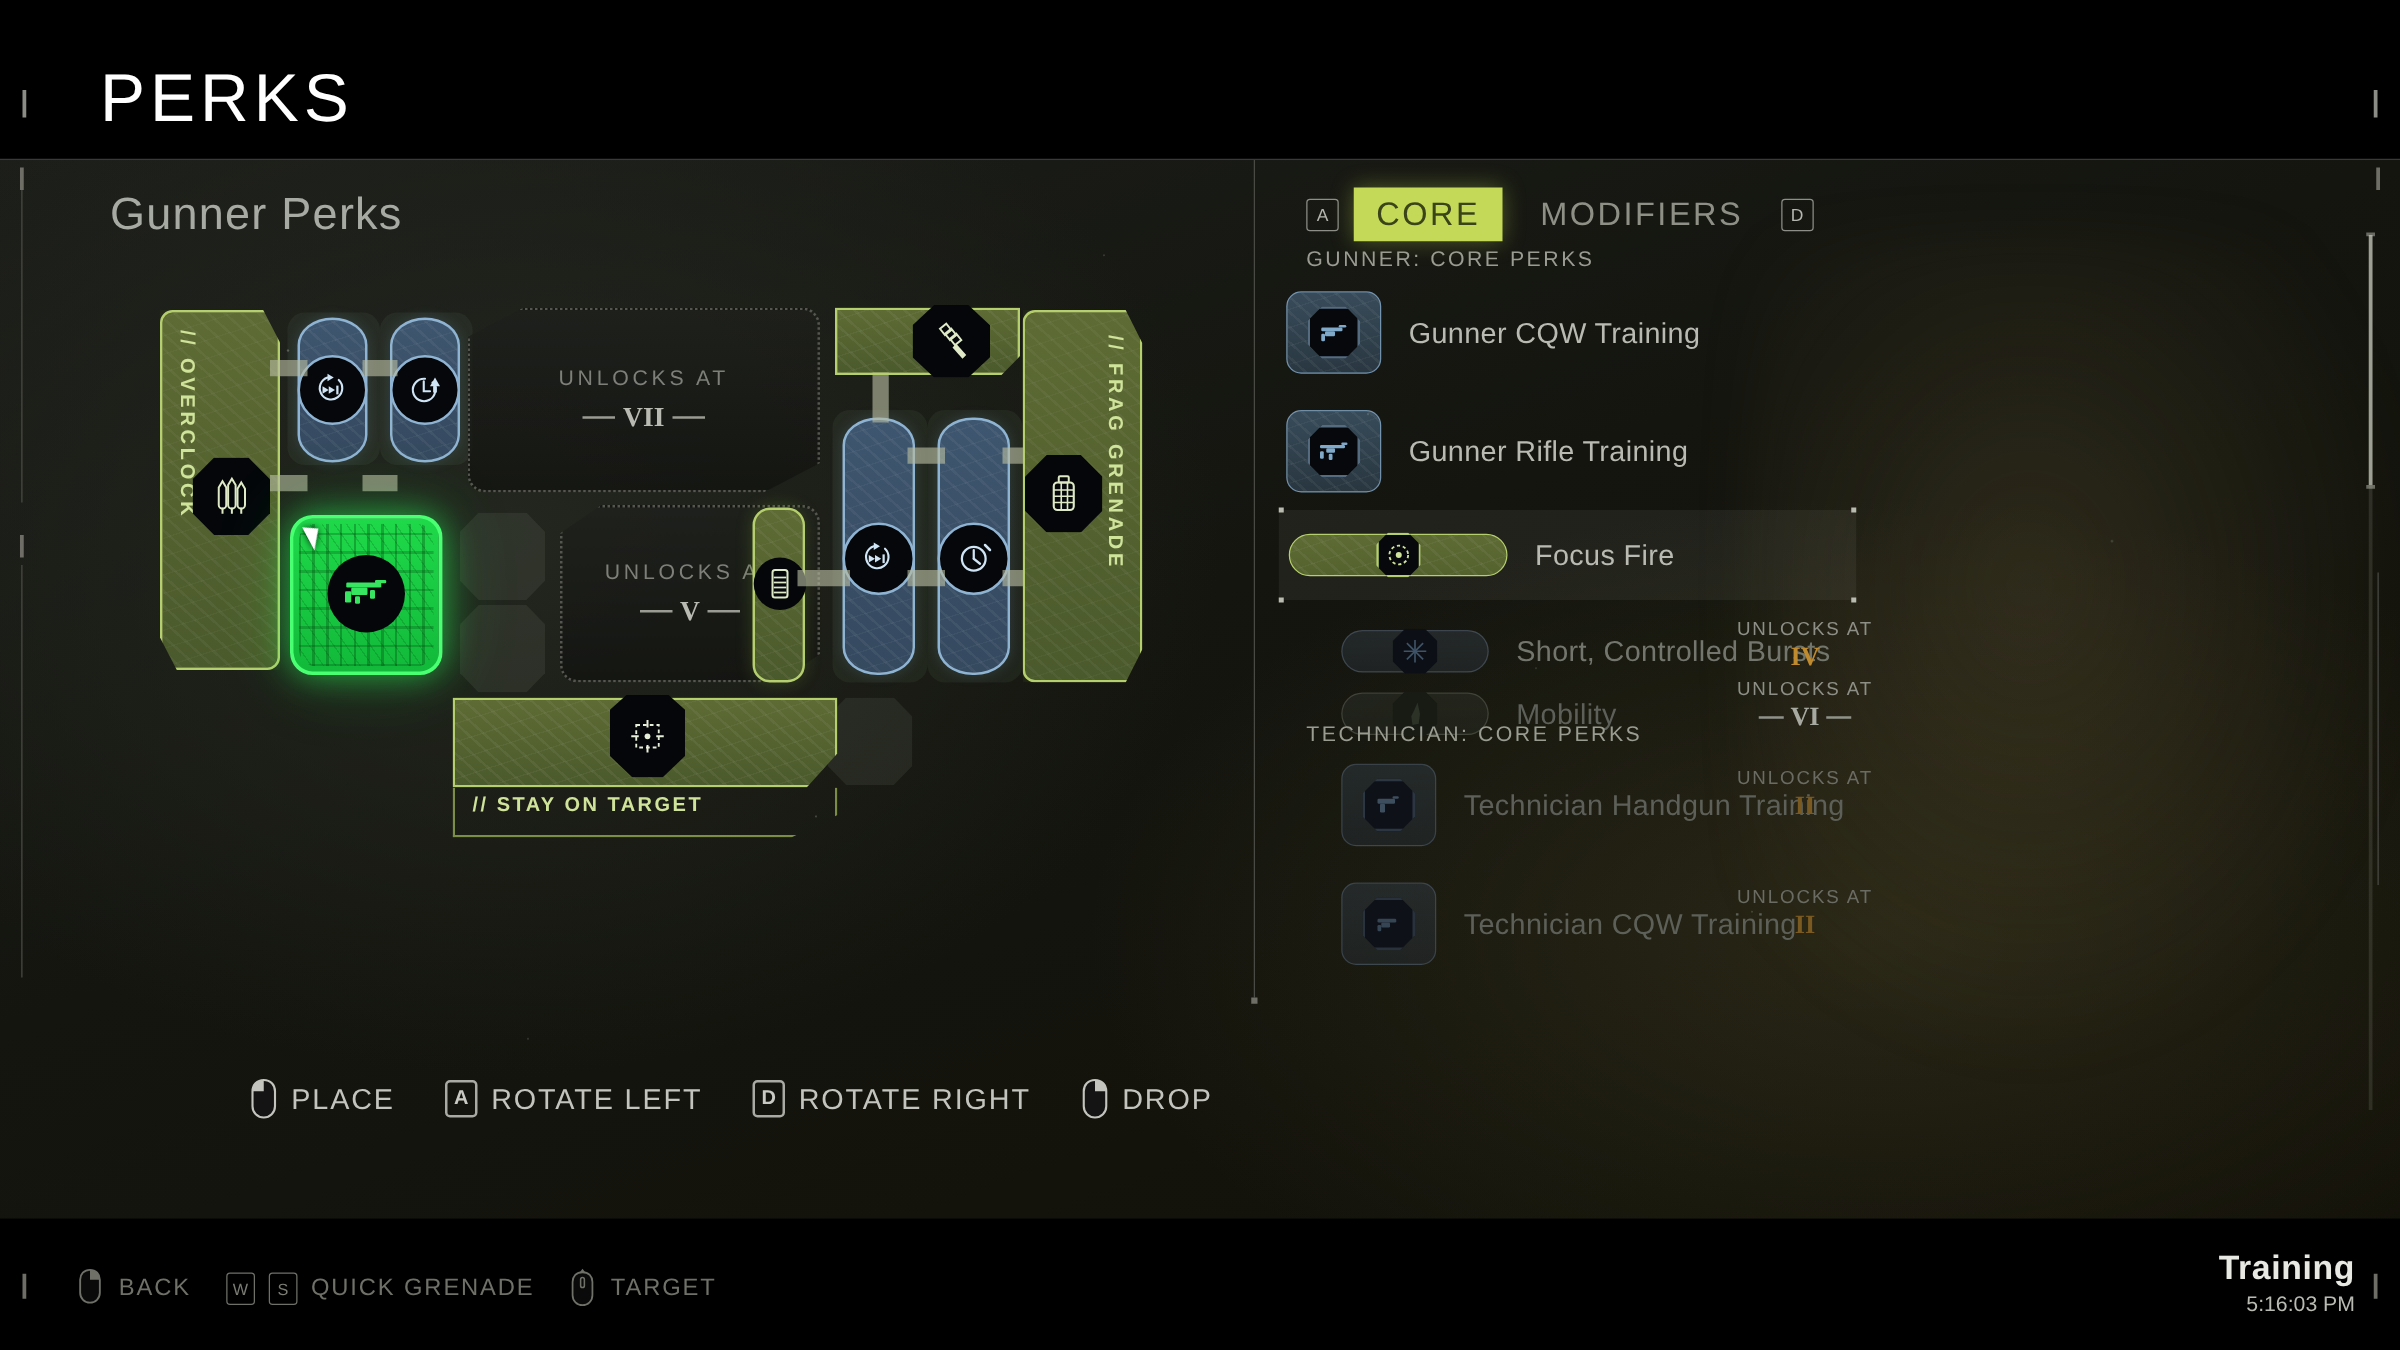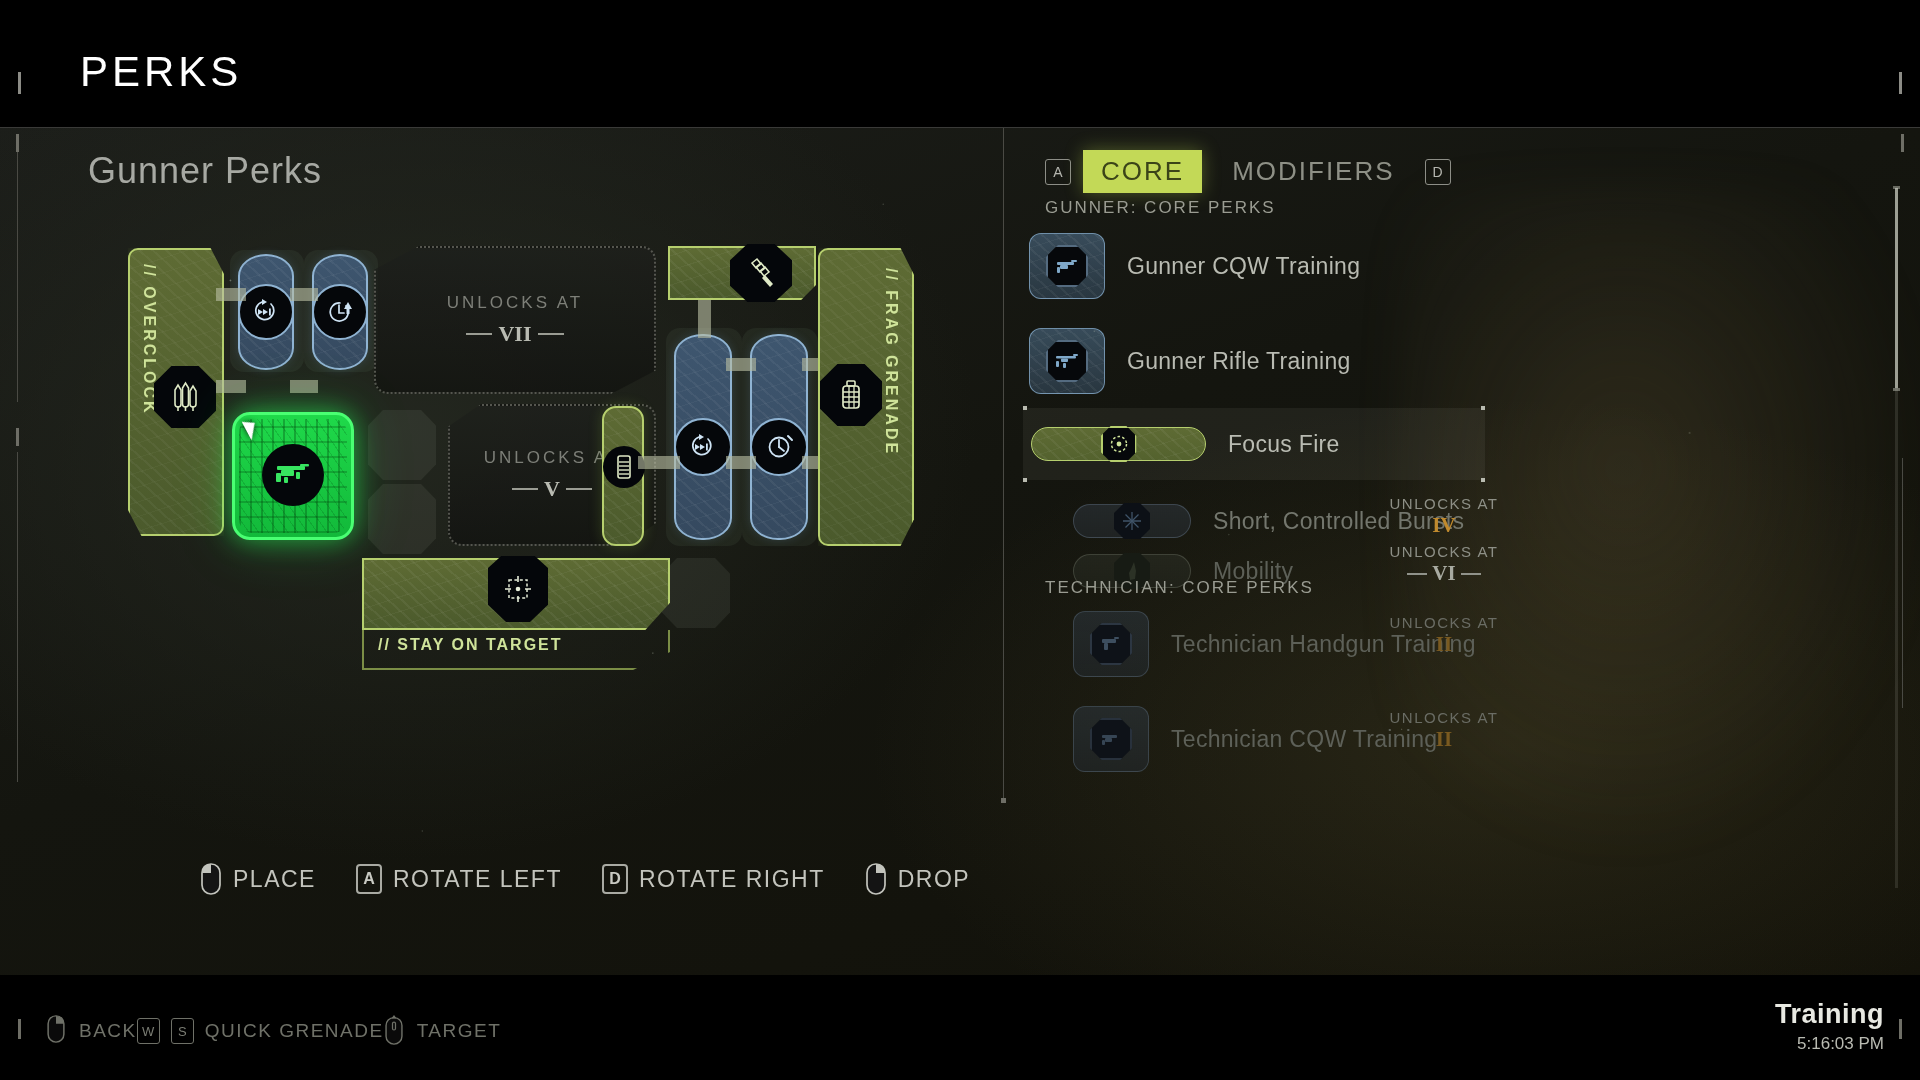--- a/index.html
+++ b/index.html
@@ -14,21 +14,21 @@
   #titlebar {
     position:absolute; left:0; top:0; width:1920px; height:128px;
     background:#000; border-bottom:1px solid #3a3a38;
   }
   #title-tick {
     position:absolute; left:18px; top:72px; width:3px; height:22px;
     background:#8c8c86;
   }
   #page-title {
     position:absolute; left:80px; top:48px;
-    font-size:42px; letter-spacing:4px; font-weight:400;
+    font-size:54px; letter-spacing:4px; font-weight:400;
     color:#ffffff;
   }
   #title-tick-right {
     position:absolute; right:18px; top:72px; width:3px; height:22px;
     background:#8c8c86;
   }
 
   
   #stage {
     position:absolute; left:0; top:128px; width:1920px; height:847px;
@@ -311,21 +311,21 @@
     background:rgba(205,208,195,.70);
   }
   .sb-tick { position:absolute; right:20px; width:7px;height:3px;background:rgba(190,192,180,.5); }
 
   
   #bottombar {
     position:absolute; left:0; top:975px; width:1920px; height:105px;
     background:#000;
   }
   #bb-tick { position:absolute; left:18px; top:44px; width:3px; height:20px; background:#6e6e66; }
-  #bb-hints { position:absolute; left:46px; top:40px; display:flex; align-items:center; }
+  #bb-hints { position:absolute; left:62px; top:40px; display:flex; align-items:center; gap:28px; }
   .bb-text { font-size:19px; letter-spacing:1.5px; color:#6f7168; }
   .bb-key {
     width:23px;height:26px;border:1.5px solid #6f7168;border-radius:3px;
     display:flex;align-items:center;justify-content:center;
     font-size:13px;color:#7b7d74;
   }
   #player {
     position:absolute; right:36px; top:24px; text-align:right;
   }
   #player-name { font-size:27px; color:#e8e9e2; font-weight:700; letter-spacing:.5px; }

